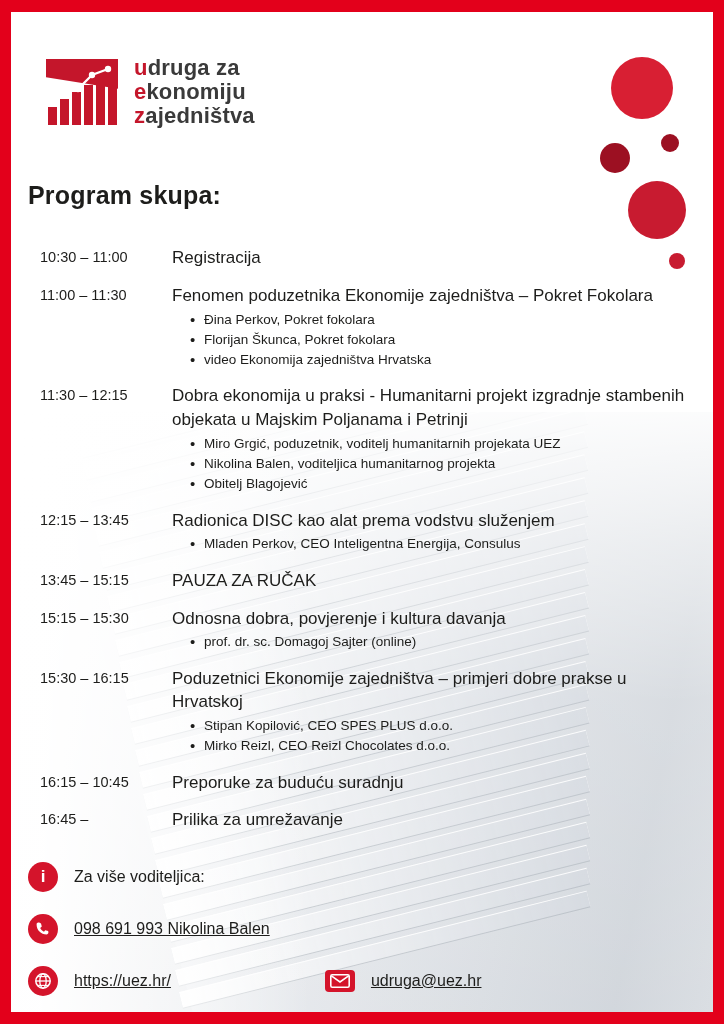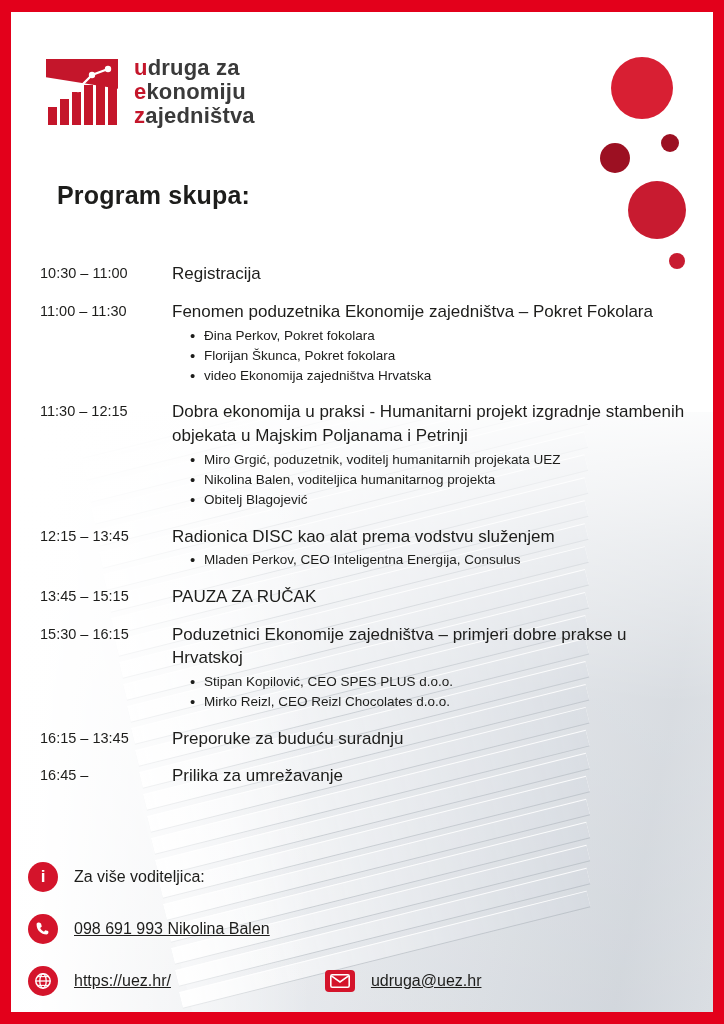--- a/index.html
+++ b/index.html
@@ -94,27 +94,27 @@
     background: #c4162b;
     clip-path: polygon(0 0, 100% 0, 100% 100%, 0 62%);
   }
   .logo-mark svg { position: absolute; left: 0; top: 0; }
   .logo-text { line-height: 1.08; }
   .logo-text .lt-row { font-size: 22px; font-weight: 700; color: #3a3a3a; letter-spacing: .2px; }
   .logo-text .lt-row .hl { color: #c4162b; }
 
   
   .page-title {
-    position: absolute; left: 57px; top: 181px; z-index: 3;
+    position: absolute; left: 28px; top: 181px; z-index: 3;
     font-size: 25px; font-weight: 700; color: #1d1d1b; letter-spacing: .2px;
   }
 
   
   .program {
-    position: absolute; left: 40px; top: 262px; width: 645px; z-index: 3;
+    position: absolute; left: 40px; top: 246px; width: 645px; z-index: 3;
   }
   .prog-row {
     display: flex; align-items: flex-start;
     margin-bottom: 14px;
   }
   .prog-time {
     width: 132px; flex: 0 0 132px;
     font-size: 14.5px; color: #1d1d1b; line-height: 1.45; padding-top: 1px;
   }
   .prog-body { flex: 1 1 auto; }
@@ -267,31 +267,40 @@
         </ul>
       </div>
     </div>
     <div class="prog-row">
       <div class="prog-time">13:45 – 15:15</div>
       <div class="prog-body">
         <div class="prog-title">PAUZA ZA RUČAK</div>
       </div>
     </div>
     <div class="prog-row">
+      <div class="prog-time">15:15 – 15:30</div>
+      <div class="prog-body">
+        <div class="prog-title">Odnosna dobra, povjerenje i kultura davanja</div>
+        <ul class="prog-subs">
+          <li>prof. dr. sc. Domagoj Sajter (online)</li>
+        </ul>
+      </div>
+    </div>
+    <div class="prog-row">
       <div class="prog-time">15:30 – 16:15</div>
       <div class="prog-body">
         <div class="prog-title">Poduzetnici Ekonomije zajedništva – primjeri dobre prakse u Hrvatskoj</div>
         <ul class="prog-subs">
           <li>Stipan Kopilović, CEO SPES PLUS d.o.o.</li>
           <li>Mirko Reizl, CEO Reizl Chocolates d.o.o.</li>
         </ul>
       </div>
     </div>
     <div class="prog-row">
-      <div class="prog-time">16:15 – 13:45</div>
+      <div class="prog-time">16:15 – 10:45</div>
       <div class="prog-body">
         <div class="prog-title">Preporuke za buduću suradnju</div>
       </div>
     </div>
     <div class="prog-row">
       <div class="prog-time">16:45 –</div>
       <div class="prog-body">
         <div class="prog-title">Prilika za umrežavanje</div>
       </div>
     </div>

